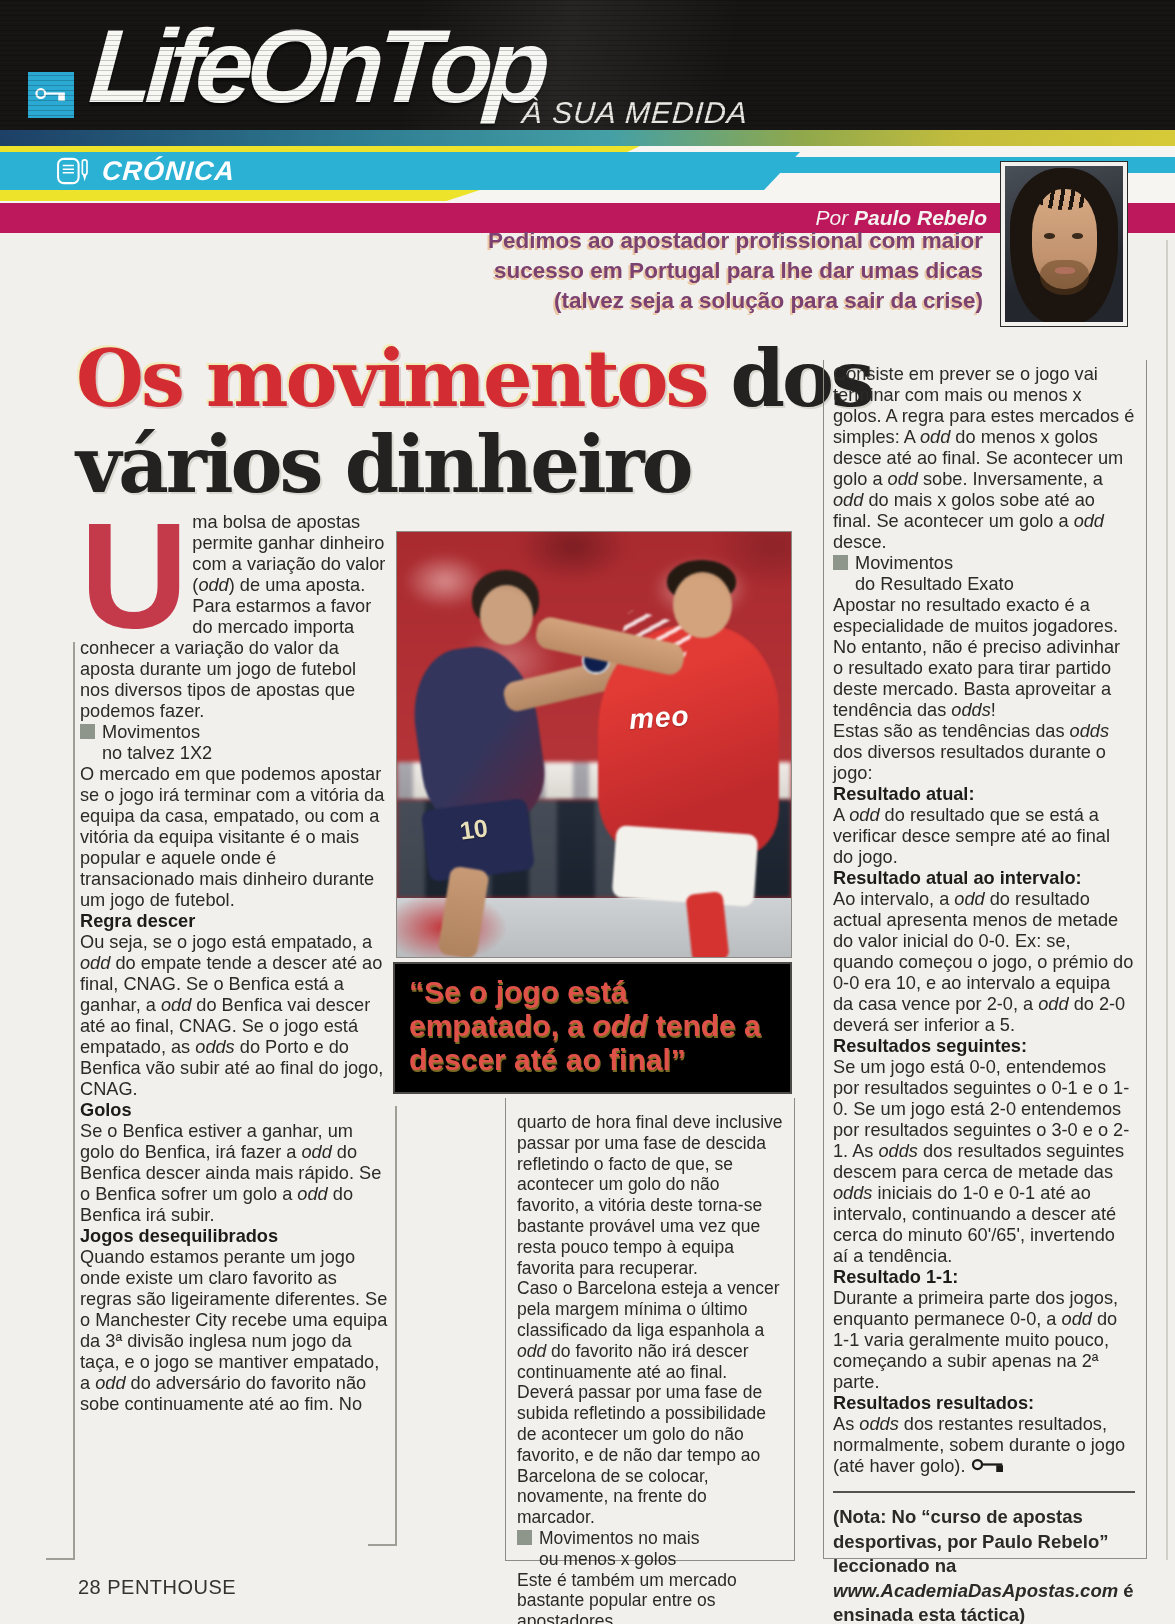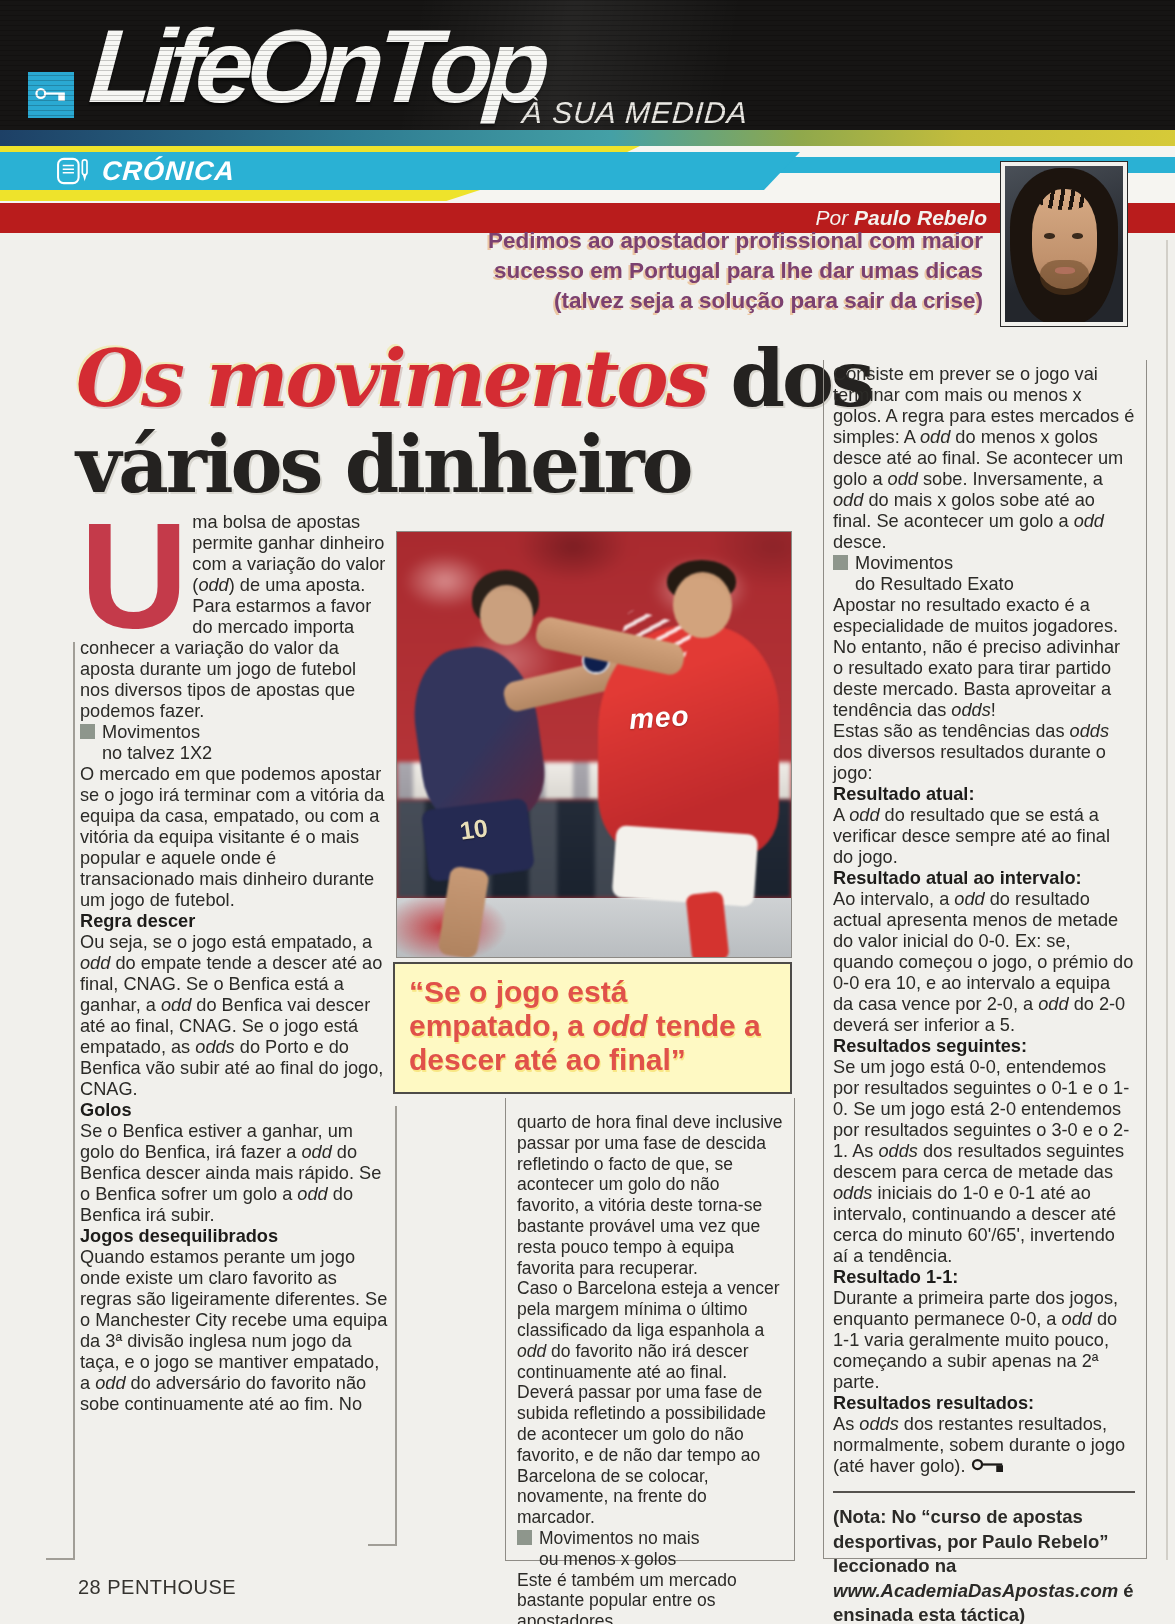--- a/index.html
+++ b/index.html
@@ -30,21 +30,21 @@
   .stripe-cyan-thin{position:absolute;left:760px;right:0;top:157px;height:16px;background:#2ab1d4;}
   .cronica-band{position:absolute;left:0;top:152px;width:800px;height:38px;background:#2ab1d4;
      clip-path:polygon(0 0,100% 0,95.5% 100%,0 100%);display:flex;align-items:center;z-index:2;}
   .cronica-band svg{width:34px;height:28px;margin-left:56px;color:#fff;flex:0 0 auto;}
   .cronica-label{margin-left:12px;color:#fff;font-weight:bold;font-style:italic;font-size:27px;
      letter-spacing:1px;transform:skewX(-4deg);}
   .stripe-green{position:absolute;left:0;top:190px;width:340px;height:4px;background:#39a558;}
   .stripe-yellow-bot{position:absolute;left:0;top:190px;width:480px;height:11px;background:#eee32b;
      clip-path:polygon(0 0,100% 0,93% 100%,0 100%);z-index:1;}
 
-  .byline-bar{position:absolute;left:0;top:203px;width:100%;height:30px;background:#b91c1c;}
+  .byline-bar{position:absolute;left:0;top:203px;width:100%;height:30px;background:#be185d;}
   .byline{position:absolute;right:188px;top:0;height:30px;line-height:30px;color:#f4f3ef;
      font-style:italic;font-size:21px;}
   .byline b{font-weight:bold;}
 
   
   .author-photo{position:absolute;left:1001px;top:162px;width:118px;height:156px;z-index:6;
      border:4px solid #f2f1ed;outline:1px solid #2a2a2a;background:linear-gradient(160deg,#4a5058,#23262c 65%);overflow:hidden;}
   .hs-hair{position:absolute;left:4%;top:1%;width:92%;height:100%;background:#1c140e;
      border-radius:46% 46% 40% 40% / 38% 38% 52% 52%;}
   .hs-face{position:absolute;left:23%;top:15%;width:55%;height:64%;
@@ -58,21 +58,21 @@
 
   
   .deck{position:absolute;right:192px;top:226px;width:620px;text-align:right;
      color:#7b4170;font-weight:bold;font-size:22.5px;line-height:30px;
      text-shadow:-2px 2px 0 rgba(226,122,30,.35);}
 
   
   .headline{position:absolute;left:76px;top:336px;font-family:"DejaVu Serif",serif;font-weight:bold;
      font-size:78px;line-height:86px;letter-spacing:-3px;color:#242220;
      text-shadow:2px 2px 0 rgba(130,126,110,.22);}
-  .headline .red{color:#d42c33;text-shadow:-2px -2px 0 rgba(240,225,90,.35),2px 2px 0 rgba(130,60,60,.2);font-style:italic;}
+  .headline .red{color:#d42c33;text-shadow:-2px -2px 0 rgba(240,225,90,.35),2px 2px 0 rgba(130,60,60,.2);}
 
   
   .col{position:absolute;font-size:18.2px;line-height:21px;color:#2b2a27;}
   .col-left{left:80px;top:512px;width:310px;}
   .col-mid{left:517px;top:1112px;width:266px;font-size:17.5px;line-height:20.8px;}
   .col-right{left:833px;top:364px;width:302px;}
   .para,.lead{margin:0;}
   .subhead{font-weight:bold;color:#1d1c1a;}
   .sq{display:inline-block;width:15px;height:15px;background:#8e968c;margin-right:7px;transform:translateY(1px);}
   .hline.ind{padding-left:22px;}
@@ -142,21 +142,21 @@
   .b-shorts{position:absolute;left:55%;top:70%;width:36%;height:17%;transform:rotate(4deg);
      background:#f3f1ec;border-radius:10px;}
   .b-sock{position:absolute;left:74%;top:85%;width:9.5%;height:16%;transform:rotate(-6deg);
      background:#d4332f;border-radius:8px;}
   .sponsor{position:absolute;left:59%;top:40%;color:#fff;font-weight:bold;font-style:italic;
      font-size:28px;letter-spacing:1px;transform:rotate(-4deg);text-shadow:0 1px 2px rgba(0,0,0,.25);}
   .shortnum{position:absolute;left:16%;top:66.5%;color:#e9dfb9;font-weight:bold;font-size:25px;
      transform:rotate(-8deg);text-shadow:0 1px 1px rgba(0,0,0,.4);}
 
   
-  .quote-box{position:absolute;left:393px;top:962px;width:367px;height:106px;background:#fef9c3;
+  .quote-box{position:absolute;left:393px;top:962px;width:367px;height:106px;background:#000000;
      border:2px solid #4d4b48;padding:11px 14px;color:#e0514a;font-weight:bold;
      font-size:30px;line-height:34px;text-shadow:1px 2px 0 rgba(244,214,70,.5);}
 
   
   .footer{position:absolute;left:78px;top:1576px;font-size:20px;color:#35332f;letter-spacing:.5px;}
   .footer b{font-weight:normal;margin-right:6px;}
 </style>
 </head>
 <body>
 

